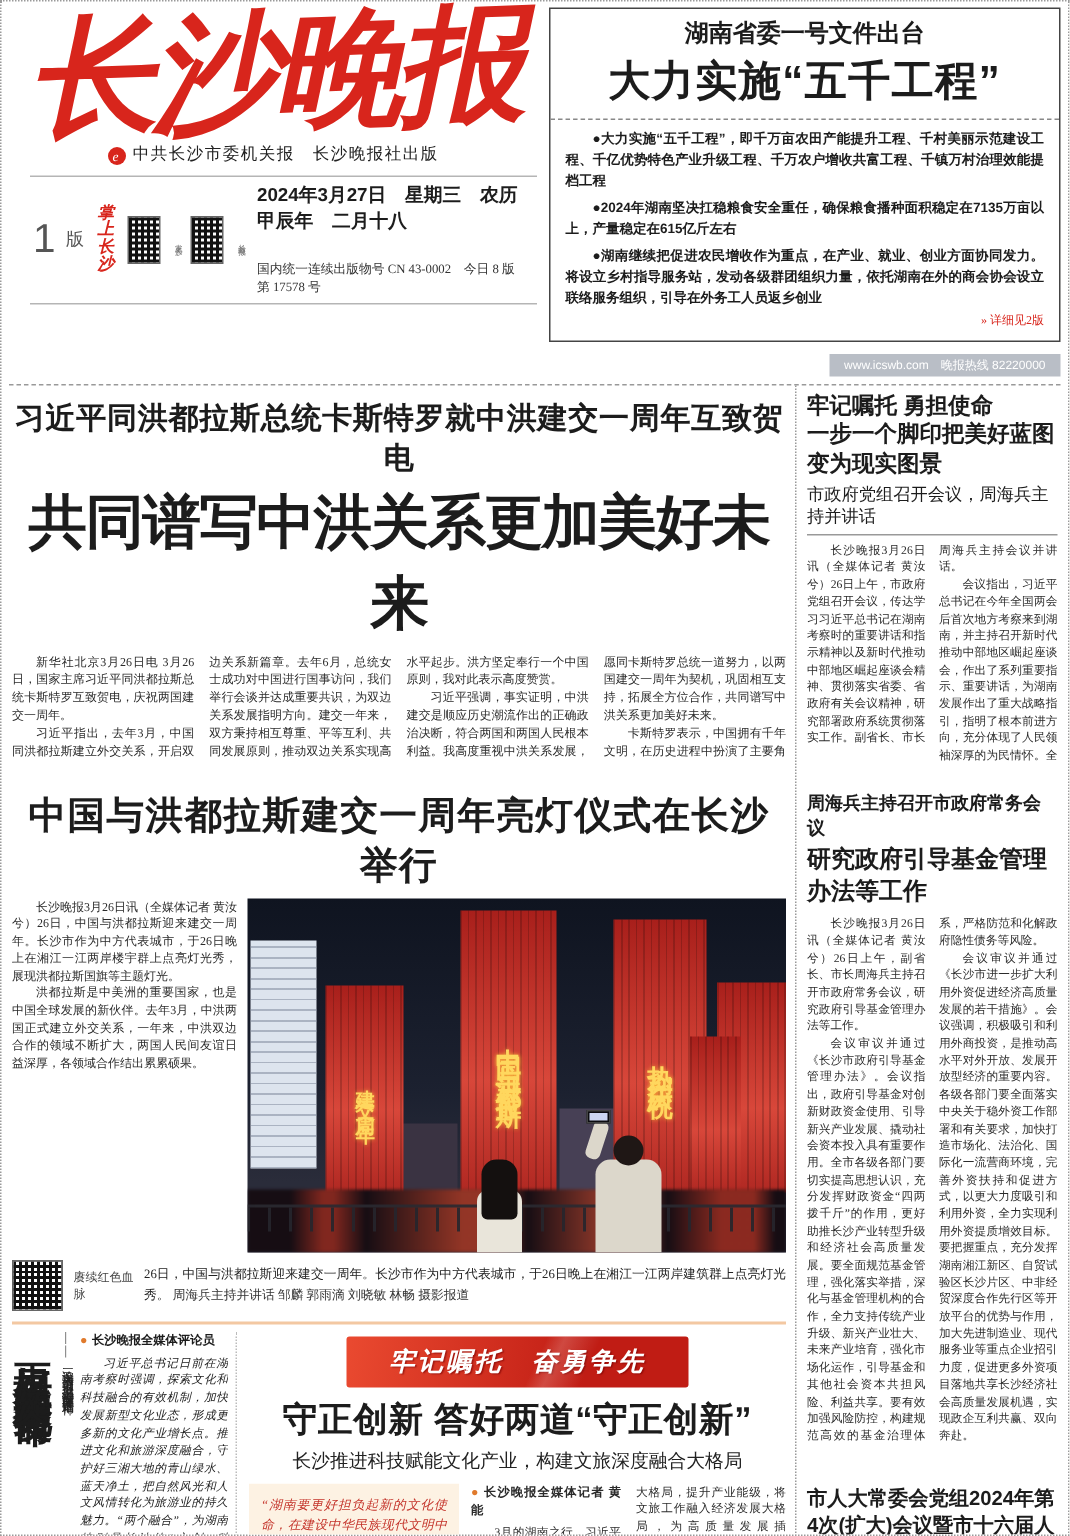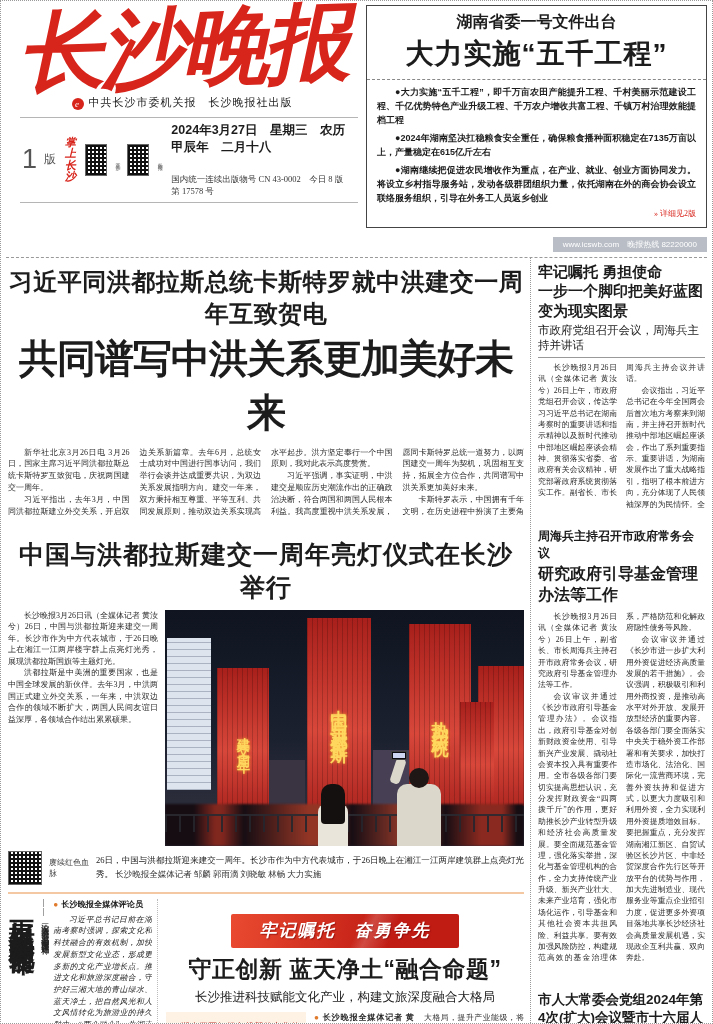--- a/index.html
+++ b/index.html
@@ -44,21 +44,21 @@
   .tb-turn { text-align:right; color:#d8251c; font-size:8px; margin-top:-2px; }
   .hotline { margin-top:5px; text-align:right; }
   .hotline span { display:inline-block; background:#b9bec6; color:#fff; font-size:8px;
                   padding:2px 10px; font-family:"Liberation Sans",sans-serif; }
 
   
   .main { display:flex; border-top:1px dashed #999; margin-top:5px; }
   .left-main { width:524px; padding:4px 6px 0 2px; }
   .right-rail { flex:1; border-left:1px dotted #999; padding:4px 2px 0 7px; }
 
-  .lead-kicker { text-align:center; font-size:24px; font-weight:900; letter-spacing:0.5px;
+  .lead-kicker { text-align:center; font-size:20px; font-weight:900; letter-spacing:0.5px;
                  font-family:"Liberation Sans",sans-serif; margin:4px 0 2px; }
   .lead-head { text-align:center; font-size:39px; font-weight:900; letter-spacing:-1px;
                font-family:"Liberation Sans",sans-serif; margin-bottom:7px; }
   .lead-body { column-count:4; column-gap:10px; font-size:8px; line-height:1.48;
                text-align:justify; height:82px; overflow:hidden; color:#2b2b2b; }
   .lead-body p, .story-left p, .comm-col p, .fusion-cols p, .rail-body p { text-indent:2em; }
 
   .light-head { text-align:center; font-size:25px; font-weight:900; margin:9px 0 6px;
                 font-family:"Liberation Serif",serif; letter-spacing:1px; }
   .story-row { display:flex; gap:7px; height:236px; }
@@ -126,21 +126,21 @@
   .v-head { writing-mode:vertical-rl; font-size:26px; font-weight:900; line-height:1.05;
             letter-spacing:3px; font-family:"Liberation Sans",sans-serif; }
   .v-sub { writing-mode:vertical-rl; font-size:8px; letter-spacing:1px; margin:0 4px 0 3px;
            color:#222; }
   .comm-col { flex:1; font-size:7.8px; line-height:1.5; text-align:justify; overflow:hidden;
               font-style:italic; }
   .comm-byline { font-style:normal; font-size:8.2px; font-weight:bold; margin-bottom:3px; }
   .bullet { color:#e07a2c; margin-right:3px; font-style:normal; }
 
   .fusion { flex:1; overflow:hidden; }
-  .banner { width:228px; margin:15px auto 6px; background:linear-gradient(100deg,#ea4a30,#c01c14 70%);
+  .banner { width:228px; margin:3px auto 6px; background:linear-gradient(100deg,#ea4a30,#c01c14 70%);
             color:#fff; text-align:center; font-size:17px; font-weight:900; font-style:italic;
             letter-spacing:2px; padding:5px 0 6px; font-family:"Liberation Sans",sans-serif;
             text-shadow:1px 1px 1px rgba(120,0,0,.6); border-radius:2px; position:relative; }
   .banner::after { content:""; position:absolute; inset:0;
             background:linear-gradient(115deg,transparent 55%,rgba(255,255,255,.18) 60%,transparent 70%); }
   .fusion-head { text-align:center; font-size:23px; font-weight:900; letter-spacing:0.5px;
                  font-family:"Liberation Sans",sans-serif; }
   .fusion-sub { text-align:center; font-size:12.5px; margin:4px 0 6px; color:#222; }
   .fusion-body { display:flex; gap:8px; height:210px; overflow:hidden; }
   .quote-box { width:140px; flex:none; background:#fdf2e3; padding:8px 8px; color:#c4342b;
@@ -263,21 +263,21 @@
               </div>
           </div>
         </div>
       </div>
 
       <div class="caption-row">
         <span class="qr scan-qr"></span>
         <span class="scan-label">赓续红色血脉</span>
         <span class="caption">
           <span>26日，中国与洪都拉斯迎来建交一周年。长沙市作为中方代表城市，于26日晚上在湘江一江两岸建筑群上点亮灯光秀。</span>
-          <span class="credit">长沙晚报全媒体记者 邹麟 郭雨滴 刘晓敏 林畅 大力实施</span>
+          <span class="credit">周海兵主持并讲话 邹麟 郭雨滴 刘晓敏 林畅 摄影报道</span>
         </span>
       </div>
 
       <div class="orange-rule"></div>
 
       <div class="bottom-row">
         <div class="commentary">
           <div class="v-head">更好担负起新的文化使命</div>
           <div class="v-sub">——三论深入学习贯彻习近平总书记考察湖南重要讲话精神</div>
           <div class="comm-col">
@@ -286,21 +286,21 @@
             </div>
             <div>
                 <p>习近平总书记日前在湖南考察时强调，探索文化和科技融合的有效机制，加快发展新型文化业态，形成更多新的文化产业增长点。推进文化和旅游深度融合，守护好三湘大地的青山绿水、蓝天净土，把自然风光和人文风情转化为旅游业的持久魅力。“两个融合”，为湖南特别是长沙的“文创+科创”“双引擎”驱动及文旅融合发展，擘画了新蓝图，提出了新使命。</p>
               </div>
 
           </div>
         </div>
 
         <div class="fusion">
           <div class="banner">牢记嘱托　奋勇争先</div>
-          <div class="fusion-head">守正创新 蓝天净土“融合命题”</div>
+          <div class="fusion-head">守正创新 答好两道“守正创新”</div>
           <div class="fusion-sub">长沙推进科技赋能文化产业，构建文旅深度融合大格局</div>
           <div class="fusion-body">
             <div class="quote-box">
               <div>“湖南要更好担负起新的文化使命，在建设中华民族现代文明中展现新作为。保护好、运用好红色资源，加强革命传统和爱国主义教育，引导广大干部群众发扬优良传统、赓续红色血脉，践行社会主义核心价值观，培育时代新风新貌。探索文化和科技融合的有效机制，加快发展新型文化业态，形成更多新的文化产业增长点。推进文化和旅游深度融合，守护好三湘大地的青山绿水、蓝天净土，把自然风光和人文风情转化为旅游业的持久魅力。”</div>
 
             </div>
             <div class="fusion-cols">
               <div class="f-byline">
                 <span class="bullet">●</span><span>长沙晚报全媒体记者 黄能</span>
               </div>

